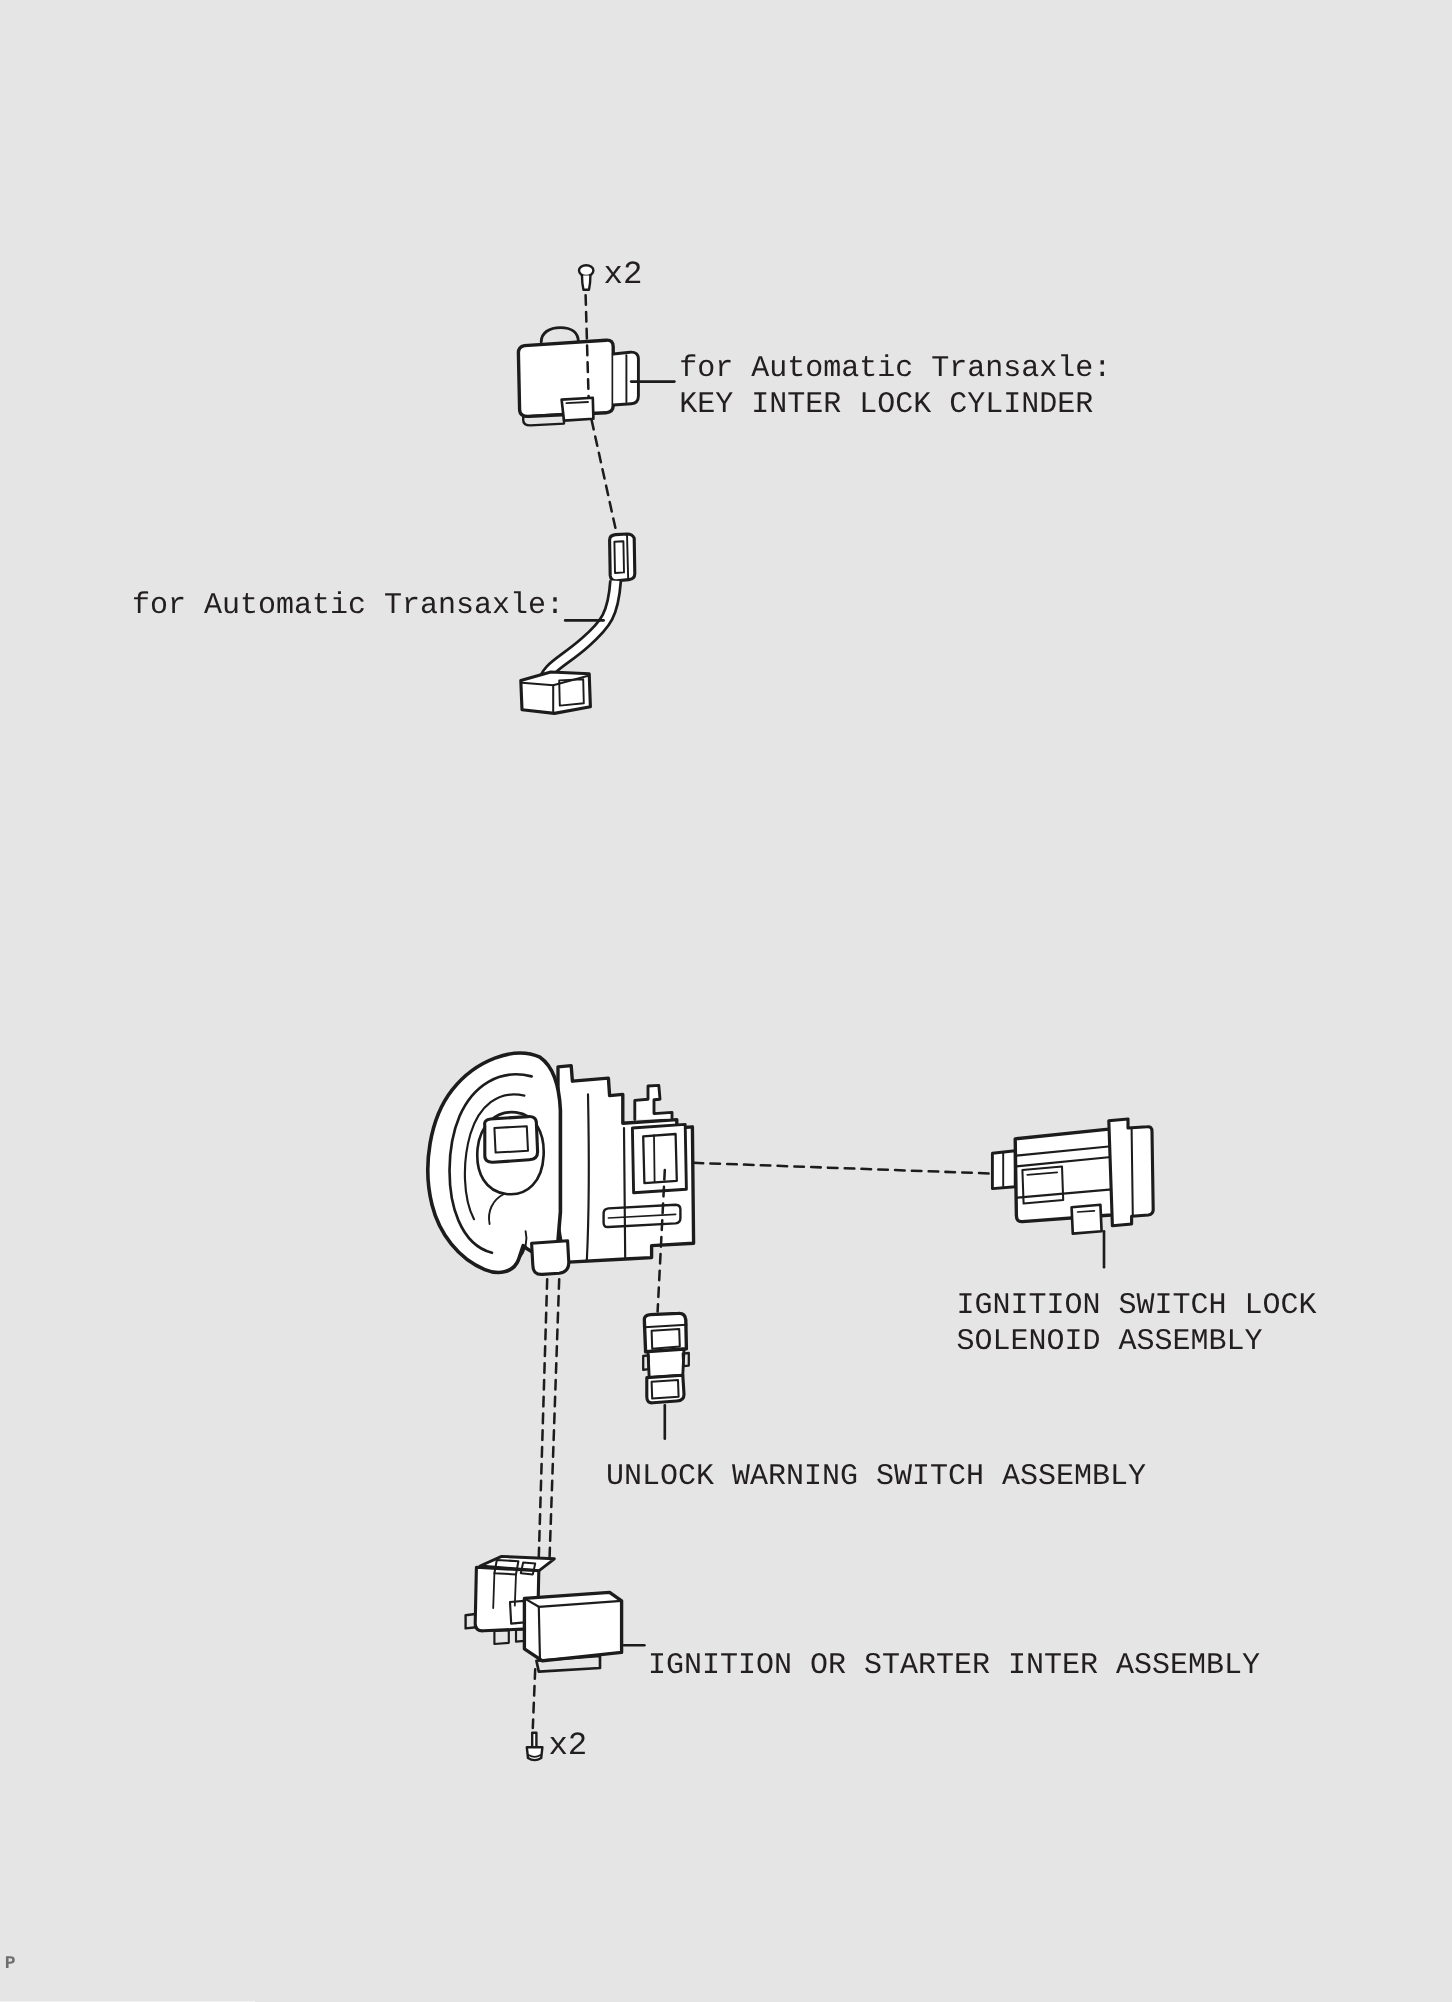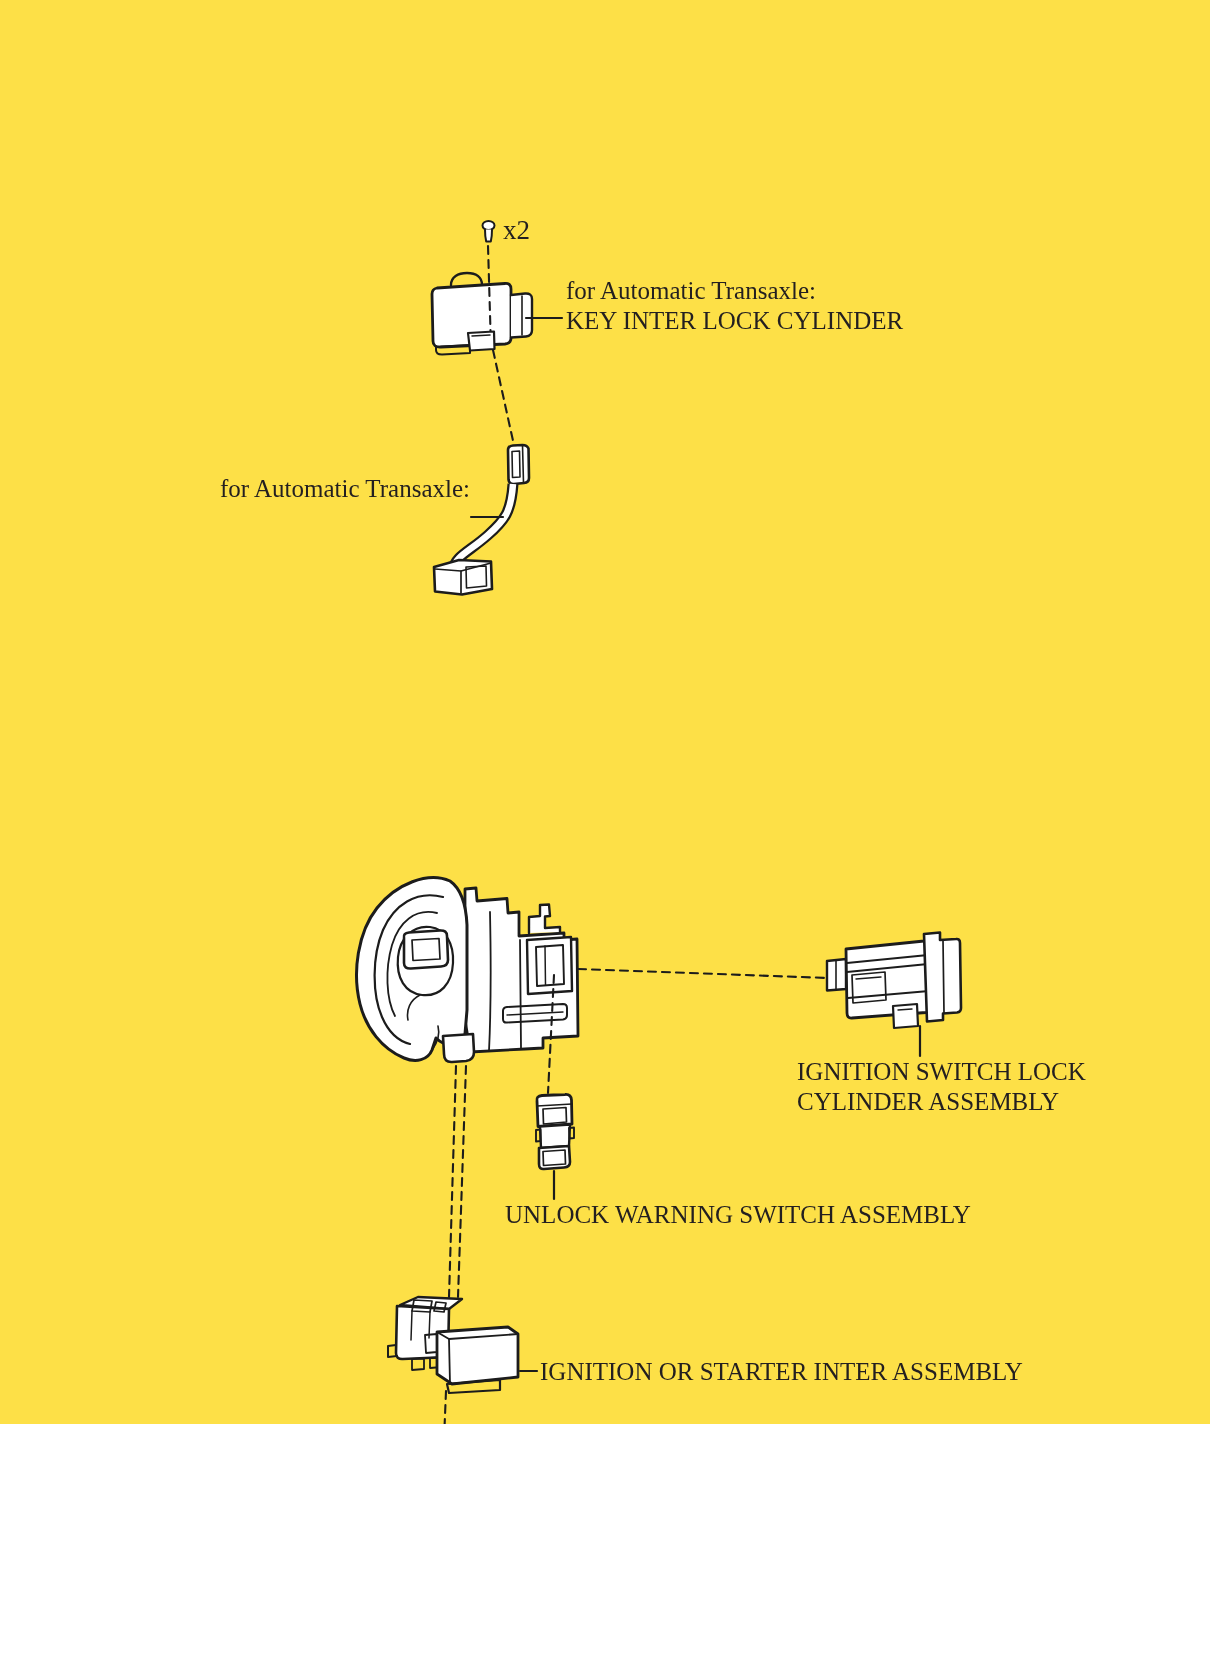--- a/index.html
+++ b/index.html
@@ -1,29 +1,30 @@
 <!DOCTYPE html>
 <html><head>
 <meta charset="utf-8">
 <style>
   html,body{margin:0;padding:0;background:#ffffff;}
   #page{
     position:relative;
-    width:1210px;height:1424px;
-    background:#fde047;
-    font-family:Liberation Serif, serif;
+    width:1210px;height:1668px;
+    background:#e5e5e5;
+    font-family:Liberation Mono, monospace;
     overflow:hidden;
   }
   #art{position:absolute;left:0;top:0;}
   .label{
     position:absolute;
     color:#231f20;
     font-size:25px;
     line-height:30px;
     white-space:nowrap;
+    margin-top:16px;
   }
   .qty{
     position:absolute;
     color:#231f20;
     font-size:27px;
     white-space:nowrap;
   }
   .right-align{text-align:right;}
   .page-mark{
     position:absolute;
@@ -196,21 +197,21 @@
     <div>for Automatic Transaxle:</div>
     <div>KEY INTER LOCK CYLINDER</div>
   </div>
 
   <div class="label right-align" style="left:60px;top:474px;width:410px;">
     <div>for Automatic Transaxle:</div>
   </div>
 
   <div class="label" style="left:797px;top:1057px;">
     <div>IGNITION SWITCH LOCK</div>
-    <div>CYLINDER ASSEMBLY</div>
+    <div>SOLENOID ASSEMBLY</div>
   </div>
 
   <div class="label" style="left:505px;top:1200px;">UNLOCK WARNING SWITCH ASSEMBLY</div>
 
   <div class="label" style="left:540px;top:1357px;">IGNITION OR STARTER INTER ASSEMBLY</div>
 
   <div class="qty" style="left:457px;top:1441px;">x2</div>
 
   <div class="page-mark">P</div>
 

